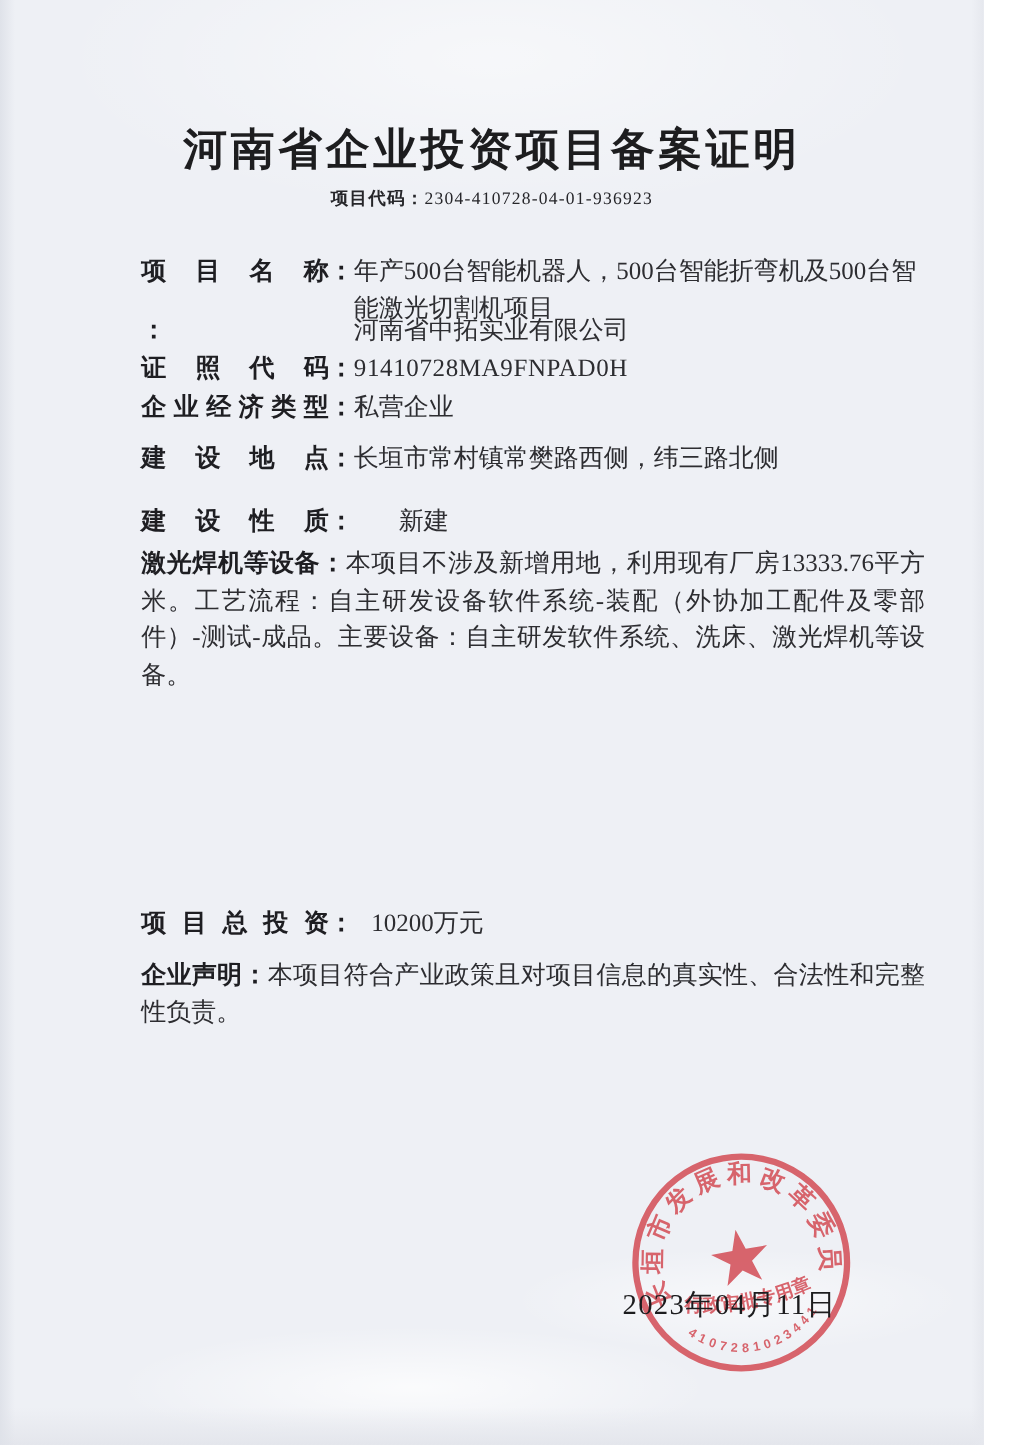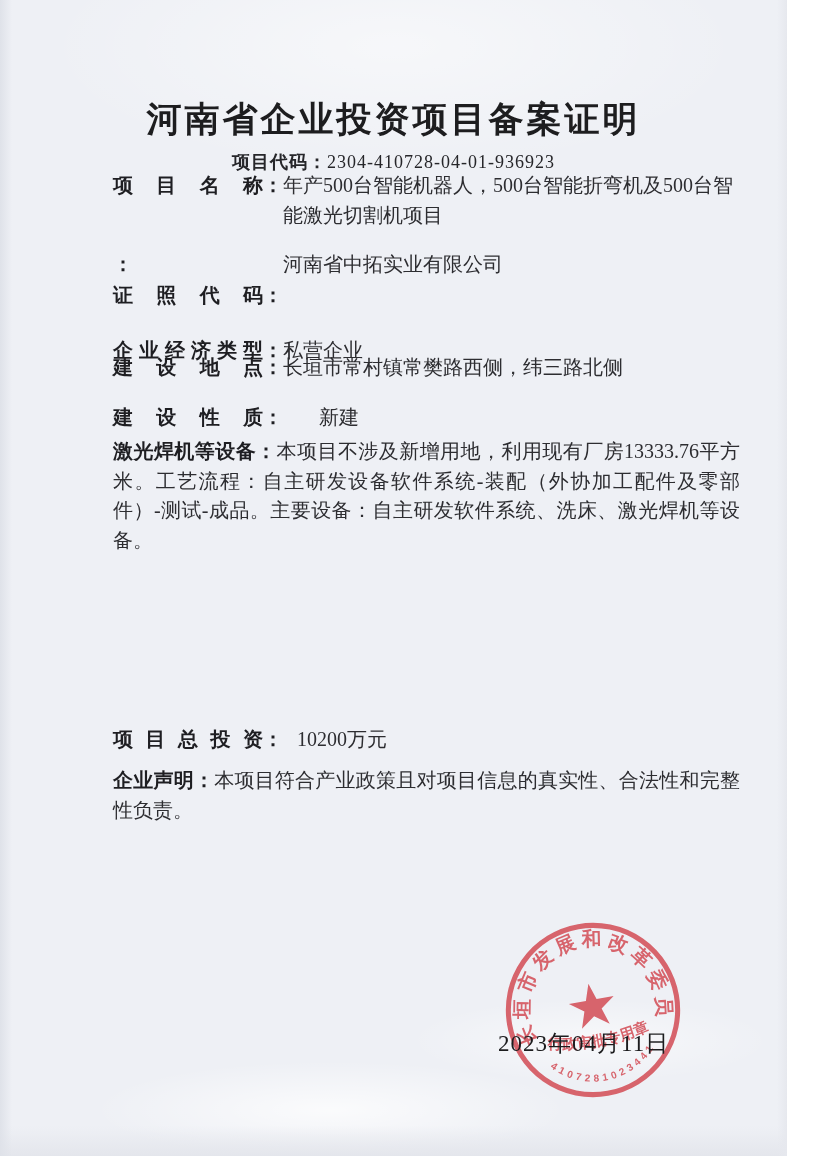--- a/index.html
+++ b/index.html
@@ -28,21 +28,21 @@
     text-align: center;
     font-size: 35px;
     font-weight: 700;
     letter-spacing: 3px;
     color: #1d1d1f;
   }
   .code-line {
     position: absolute;
     top: 150px; left: 0; right: 0;
     text-align: center;
-    font-size: 18px;
+    font-size: 14px;
     color: #26262a;
   }
   .code-line .code-label { font-weight: 700; letter-spacing: 1px; }
   .code-line .code-value { letter-spacing: 1px; }
 
   .field-row {
     position: absolute;
     left: 113px;
     width: 628px;
     display: flex;
@@ -59,25 +59,25 @@
   }
   .field-label .lab {
     display: inline-block;
     width: 150px;
     text-align: justify;
     text-align-last: justify;
   }
   .field-label .colon { display: inline-block; }
   .field-value { flex: 1 1 auto; color: #2d2d31; }
 
-  .row-0 { top: 170px; }
+  .row-0 { top: 202px; }
   .row-1 { top: 249px; }
   .row-2 { top: 280px; }
   .row-2 .field-value { letter-spacing: 0.5px; }
-  .row-3 { top: 311px; margin-top: 24px; }
+  .row-3 { top: 311px; }
   .row-4 { top: 352px; }
   .row-5 { top: 402px; gap: 36px; }
 
   .para {
     position: absolute;
     left: 113px;
     width: 627px;
     font-size: 20px;
     line-height: 29.5px;
     color: #2d2d31;
@@ -135,20 +135,21 @@
         <span class="colon">：</span>
       </span>
     <span class="field-value">河南省中拓实业有限公司</span>
   </div>
 
   <div class="field-row row-2">
     <span class="field-label">
         <span class="lab">证照代码</span>
         <span class="colon">：</span>
       </span>
+    <span class="field-value">91410728MA9FNPAD0H</span>
   </div>
 
   <div class="field-row row-3">
     <span class="field-label">
         <span class="lab">企业经济类型</span>
         <span class="colon">：</span>
       </span>
     <span class="field-value">私营企业</span>
   </div>
 

